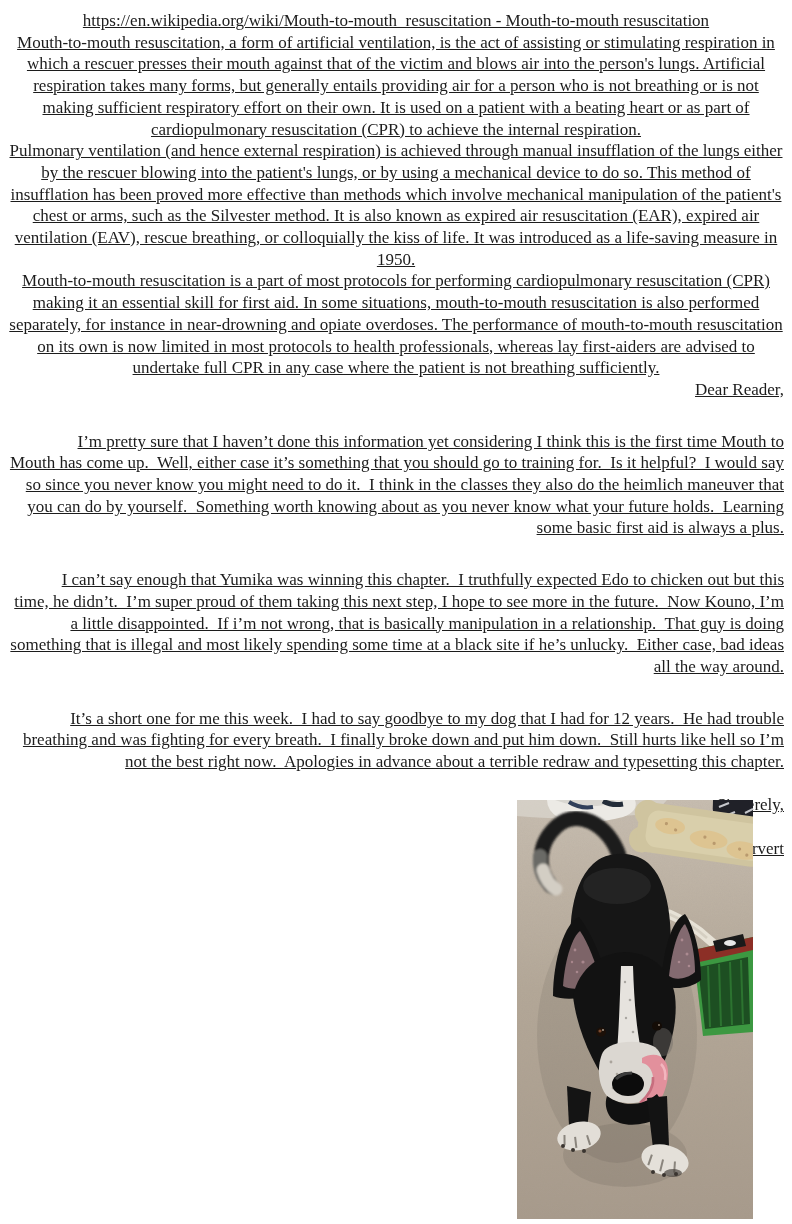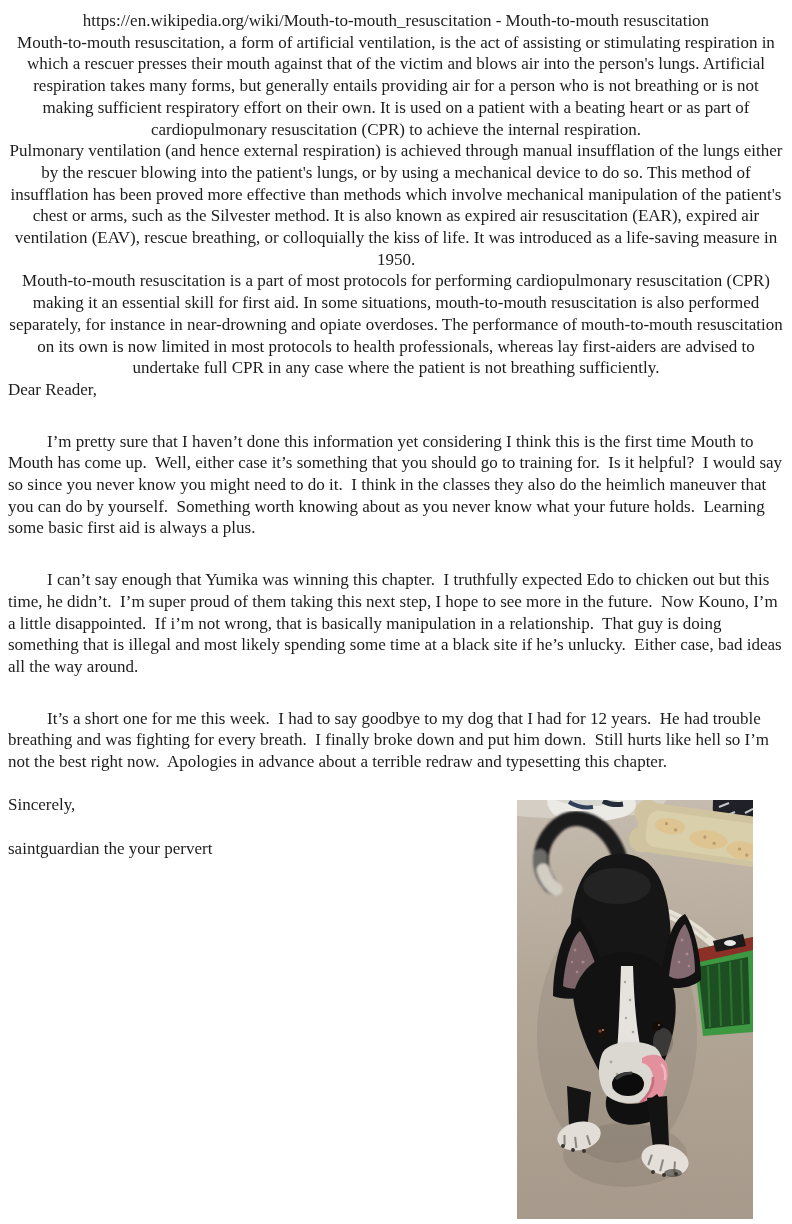--- a/index.html
+++ b/index.html
@@ -8,29 +8,30 @@
     background: #ffffff;
     overflow: hidden;
     position: relative;
   }
   .page {
     position: absolute; inset: 0;
     font-family: "Liberation Serif", serif;
     font-size: 17px;
     line-height: 21.7px;
     color: #1c1c1c;
+    text-decoration: underline;
   }
   .page p { margin: 0; }
   .wiki {
     margin: 10px 8px 0 8px;
     text-align: center;
   }
   .letter {
     margin: 0 8px;
-    text-align: left;
+    text-align: right;
   }
   .salutation { margin-top: 17px; }
   .letter p.body   { margin-top: 30px; text-indent: 39px; }
   .letter p.thanks { margin-top: 21.7px; text-indent: 39px; }
   .letter p.closing{ margin-top: 21.7px; }
   .letter p.sig-name { margin-top: 21.7px; }
   .letter p.sig-email { margin-top: 0; }
   .photo {
     position: absolute;
     left: 517px; top: 800px;

